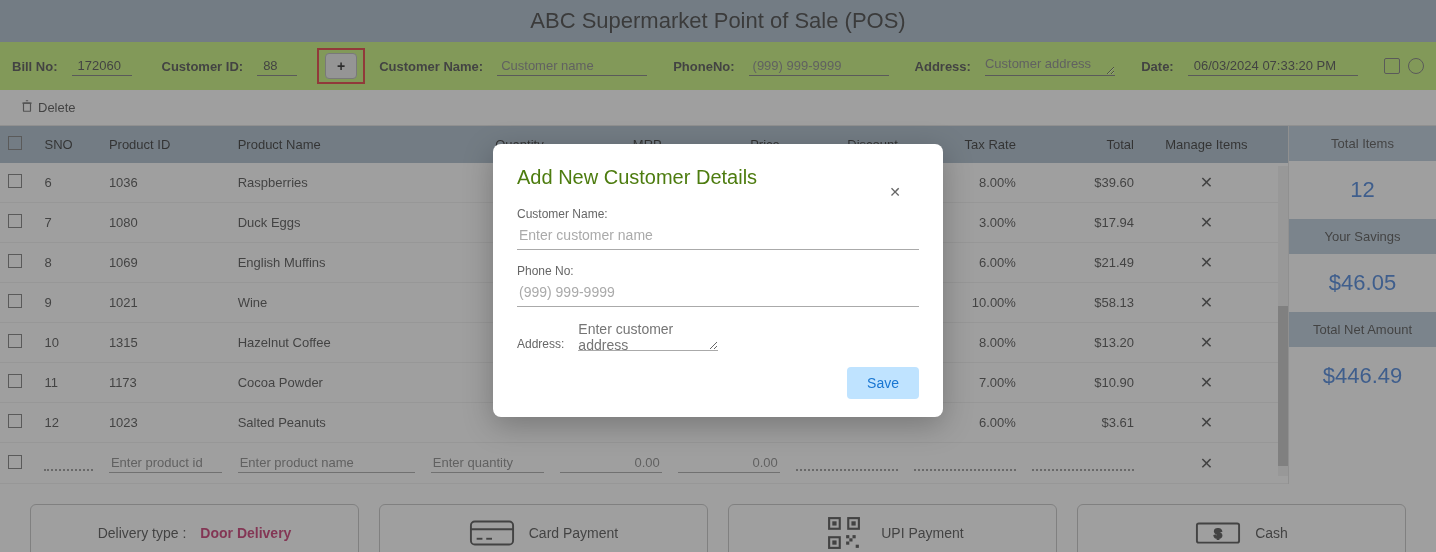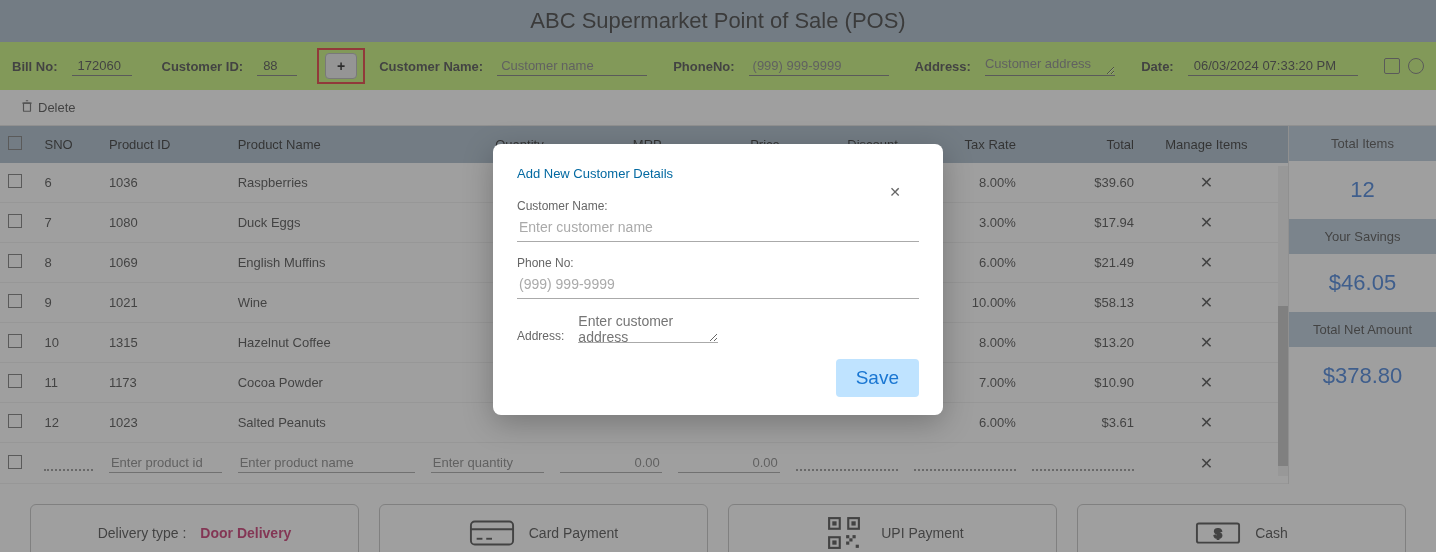--- a/index.html
+++ b/index.html
@@ -32,31 +32,31 @@
 .sp-val{color:#2a6fd6;font-size:22px;padding:16px 4px;text-align:center}
 .sp-net{color:#2a6fd6;font-size:22px;padding:16px 4px;text-align:center}
 .bottom{display:flex;gap:20px;padding:20px 30px}
 .card{flex:1;border:1px solid #bbb;border-radius:6px;display:flex;align-items:center;justify-content:center;gap:14px;height:58px;font-size:14px}
 .delivery-value{color:#c2185b;font-weight:bold}
 .scrolltrack{position:absolute;right:0;top:0;bottom:0;width:10px;background:#f0f0f0}
 .scrollthumb{position:absolute;right:0;width:10px;background:#bbb}
 
 .overlay{position:absolute;inset:0;background:rgba(80,80,80,.55);display:flex;align-items:flex-start;justify-content:center;padding-top:144px}
 .modal{background:#fff;border-radius:8px;width:450px;padding:22px 24px 18px 24px;box-shadow:0 8px 30px rgba(0,0,0,.25)}
-.modal h3{font-size:13px;color:#0369a1;font-weight:400;margin-bottom:18px}
+.modal h3{font-size:20px;color:#4d7c0f;font-weight:400;margin-bottom:18px}
 .modal .close{position:absolute;right:18px;top:18px;cursor:pointer;font-size:14px;color:#666}
 .modal-inner{position:relative}
 .mfield{margin-bottom:14px}
 .mlabel{font-size:12px;color:#666}
 .minput{width:100%;border:none;border-bottom:1px solid #aaa;padding:6px 2px;font-size:14px}
 .minput::placeholder{color:#aaa}
 .addrrow{display:flex;gap:14px;align-items:flex-end}
 .addrta{border:none;border-bottom:1px solid #aaa;font-family:inherit;width:140px;height:30px;resize:both;font-size:14px}
 .savebar{display:flex;justify-content:flex-end;margin-top:16px}
-.savebtn{background:#bfe3ff;border:none;color:#1976d2;padding:8px 20px;border-radius:4px;font-size:19px;cursor:pointer}
+.savebtn{background:#bfe3ff;border:none;color:#1976d2;padding:8px 20px;border-radius:4px;font-size:14px;cursor:pointer}
 .footer-icon{width:46px;height:34px}
 .dateicons{display:flex;gap:8px;margin-left:auto}
 .dicon{width:16px;height:16px;border:1px solid #666;border-radius:2px;display:inline-block}
 </style>
 </head>
 <body>
 
 <div class="title">ABC Supermarket Point of Sale (POS)</div>
 
 <div class="topbar">
@@ -239,21 +239,21 @@
       <div class="scrollthumb" style="top:140px;height:160px"></div>
     </div>
   </div>
 
   <div class="sidepanel">
     <div class="sp-head">Total Items</div>
     <div class="sp-val">12</div>
     <div class="sp-head">Your Savings</div>
     <div class="sp-val">$46.05</div>
     <div class="sp-head">Total Net Amount</div>
-    <div class="sp-net">$378.80</div>
+    <div class="sp-net">$446.49</div>
   </div>
 </div>
 
 <div class="bottom">
   <div class="card">
     <span>Delivery type :  </span>
     <span class="delivery-value">Door Delivery</span>
   </div>
   <div class="card">
     <svg class="footer-icon" viewBox="0 0 48 32" fill="none" stroke="#333" stroke-width="2">

